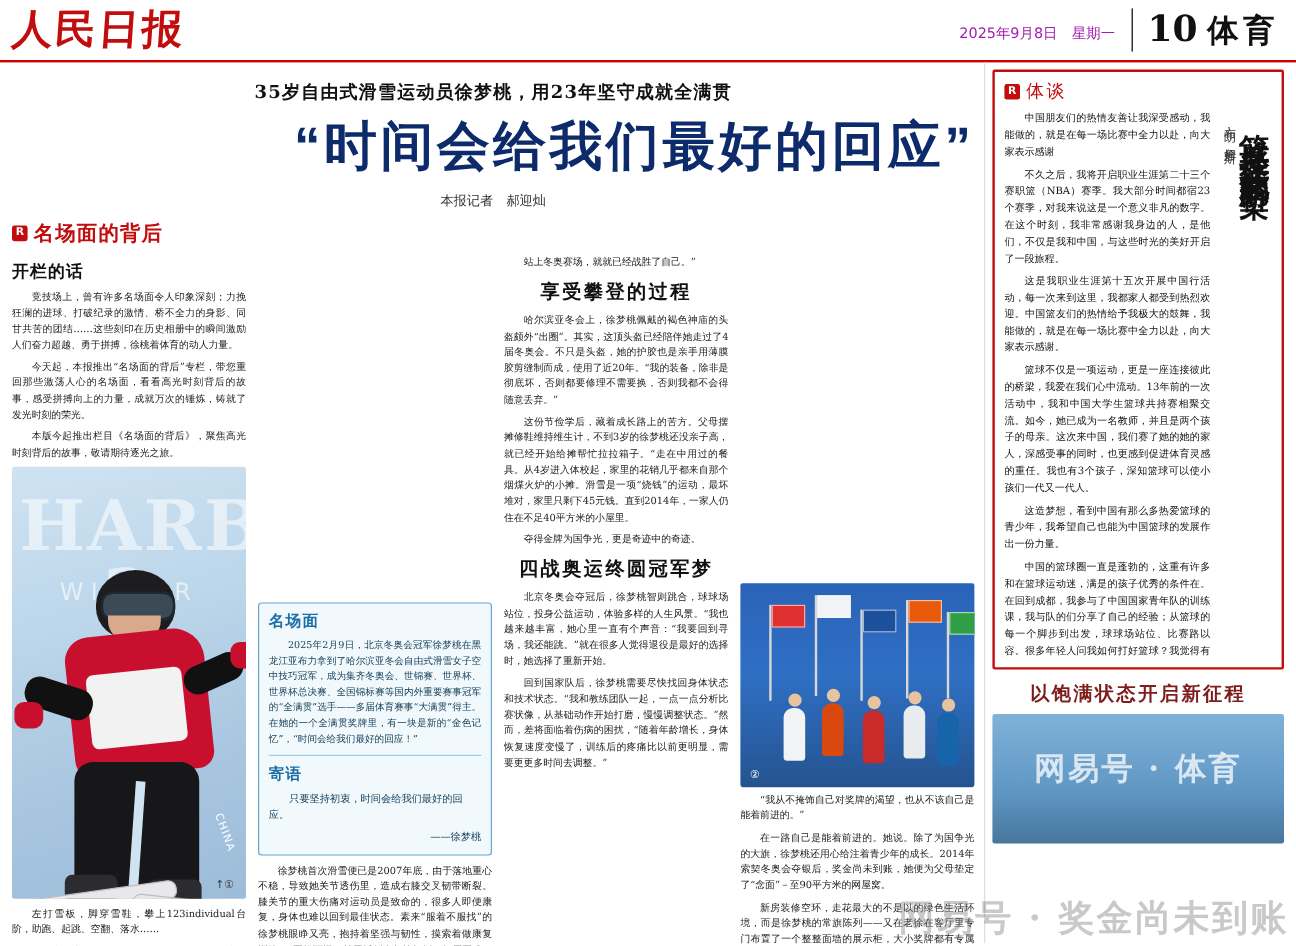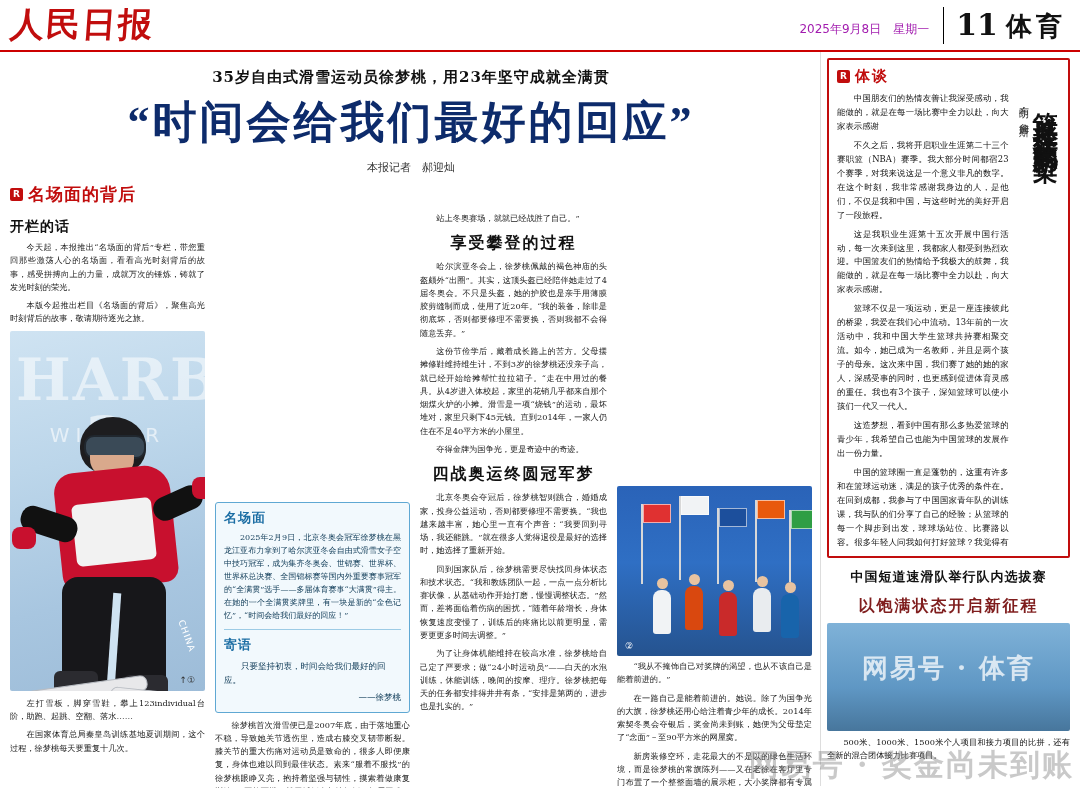--- a/index.html
+++ b/index.html
@@ -37,21 +37,21 @@
   .body-area{position:relative;height:734px;display:flex;box-sizing:border-box;}
   .left-zone{width:820px;position:relative;box-sizing:border-box;padding:6px 8px 0 10px;}
   .right-zone{width:260px;position:relative;box-sizing:border-box;padding:6px 10px 0 6px;border-left:1px solid #ddd;}
 
   
   .kicker{
     text-align:center;font-family:"DejaVu Serif","Liberation Serif",serif;
     font-size:15px;font-weight:bold;letter-spacing:1px;margin:10px 0 4px;color:#111;
   }
   .headline{
-    text-align:center;font-family:Liberation Serif, serif;
+    text-align:right;font-family:Liberation Sans, sans-serif;
     font-size:44px;font-weight:bold;letter-spacing:3px;color:#0d2b6b;margin:6px 0 8px;
   }
   .byline{text-align:center;font-size:11px;color:#333;margin-bottom:8px;}
 
   
   .sec-label{display:flex;align-items:center;gap:5px;margin:4px 0 6px;}
   .flag{
     display:inline-block;background:#c10d0d;color:#fff;font-size:9px;
     width:13px;height:13px;line-height:13px;text-align:center;border-radius:2px;font-weight:bold;
   }
@@ -146,21 +146,21 @@
   .person{position:absolute;width:18px;height:44px;border-radius:8px 8px 3px 3px;}
   .phead{position:absolute;width:11px;height:11px;border-radius:50%;background:#e8c3a0;}
   .photo-flags .capnum{position:absolute;left:8px;bottom:5px;font-size:9px;color:#fff;}
 
   
   .tantan{
     border:2px solid #c10d0d;border-radius:2px;padding:7px 8px;box-sizing:border-box;
     height:500px;position:relative;
   }
   .tt-head{display:flex;align-items:center;gap:5px;margin-bottom:6px;}
-  .tt-head-txt{font-family:"DejaVu Serif","Liberation Serif",serif;font-size:15px;font-weight:bold;color:#c10d0d;letter-spacing:2px;}
+  .tt-head-txt{font-family:"DejaVu Serif","Liberation Serif",serif;font-size:15px;font-weight:normal;color:#c10d0d;letter-spacing:2px;}
   .tt-body{display:flex;flex-direction:row-reverse;gap:8px;height:455px;}
   .tt-title{
     writing-mode:vertical-rl;text-orientation:upright;
     font-family:"DejaVu Serif","Liberation Serif",serif;
     font-size:25px;font-weight:bold;letter-spacing:5px;line-height:1.18;color:#111;
     height:100%;
   }
   .tt-author{
     writing-mode:vertical-rl;text-orientation:upright;
     font-size:10px;letter-spacing:2px;color:#333;margin-top:6px;
@@ -199,21 +199,21 @@
 </head>
 <body>
 
 <div class="page">
 
   <div class="masthead">
     <div class="logo">人民日报</div>
     <div class="mast-right">
       <div class="mast-date">2025年9月8日　星期一</div>
       <div class="mast-page">
-        <div class="mast-pagenum">11</div>
+        <div class="mast-pagenum">10</div>
         <div class="mast-section">体育</div>
       </div>
     </div>
   </div>
 
   <div class="body-area">
 
     <div class="left-zone">
 
       <div class="kicker">35岁自由式滑雪运动员徐梦桃，用23年坚守成就全满贯</div>
@@ -222,20 +222,21 @@
 
       <div class="sec-label">
         <span class="flag">R</span>
         <span class="sec-label-txt">名场面的背后</span>
       </div>
 
       <div class="cols">
 
         <div class="col c1">
           <div class="subhead">开栏的话</div>
+          <p class="txt">竞技场上，曾有许多名场面令人印象深刻；力挽狂澜的进球、打破纪录的激情、桥不全力的身影、同甘共苦的团结……这些刻印在历史相册中的瞬间激励人们奋力超越、勇于拼搏，徐桃着体育的动人力量。</p>
           <p class="txt">今天起，本报推出“名场面的背后”专栏，带您重回那些激荡人心的名场面，看看高光时刻背后的故事，感受拼搏向上的力量，成就万次的锤炼，铸就了发光时刻的荣光。</p>
           <p class="txt">本版今起推出栏目《名场面的背后》，聚焦高光时刻背后的故事，敬请期待逐光之旅。</p>
 
           <div class="photo-main">
             <div class="watermark">HARBIN 2</div>
             <div class="watermark2">WINTER</div>
             <div class="sk-helmet"></div>
             <div class="sk-goggle"></div>
             <div class="sk-face"></div>
             <div class="sk-body"></div>
@@ -273,23 +274,22 @@
 
         </div>
 
         <div class="col c3">
           <p class="txt">站上冬奥赛场，就就已经战胜了自己。”</p>
           <div class="subhead-c">享受攀登的过程</div>
           <p class="txt">哈尔滨亚冬会上，徐梦桃佩戴的褐色神庙的头盔颇外“出圈”。其实，这顶头盔已经陪伴她走过了4届冬奥会。不只是头盔，她的护胶也是亲手用薄膜胶剪缝制而成，使用了近20年。“我的装备，除非是彻底坏，否则都要修理不需要换，否则我都不会得随意丢弃。”</p>
           <p class="txt">这份节俭学后，藏着成长路上的苦方。父母摆摊修鞋维持维生计，不到3岁的徐梦桃还没亲子高，就已经开始给摊帮忙拉拉箱子。“走在中用过的餐具。从4岁进入体校起，家里的花销几乎都来自那个烟煤火炉的小摊。滑雪是一项“烧钱”的运动，最坏堆对，家里只剩下45元钱。直到2014年，一家人仍住在不足40平方米的小屋里。</p>
           <p class="txt">夺得金牌为国争光，更是奇迹中的奇迹。</p>
           <div class="subhead-c">四战奥运终圆冠军梦</div>
-          <p class="txt">北京冬奥会夺冠后，徐梦桃智则跳合，婚婚成家，投身公益运动，否则都要修理不需要换。“我也越来越丰富，她心里一直有个声音：“我要回到寻场，我还能跳。”就在很多人觉得退役是最好的选择时，她选择了重新开始。</p>
+          <p class="txt">北京冬奥会夺冠后，徐梦桃智则跳合，球球场站位，投身公益运动，体验多样的人生风景。“我也越来越丰富，她心里一直有个声音：“我要回到寻场，我还能跳。”就在很多人觉得退役是最好的选择时，她选择了重新开始。</p>
           <p class="txt">回到国家队后，徐梦桃需要尽快找回身体状态和技术状态。“我和教练团队一起，一点一点分析比赛状像，从基础动作开始打磨，慢慢调整状态。”然而，差将面临着伤病的困扰，“随着年龄增长，身体恢复速度变慢了，训练后的疼痛比以前更明显，需要更更多时间去调整。”</p>
-          <p class="txt">为了让身体机能维持在较高水准，徐梦桃给自己定了严要求；做“24小时运动员”——白天的水泡训练，休能训练，晚间的按摩、理疗。徐梦桃把每天的任务都安排得井井有条，“安排是第两的，进步也是扎实的。”</p>
         </div>
 
         <div class="col c4">
           <div style="height:268px"></div>
           <div class="photo-flags">
             <div class="pole" style="left:24px;top:18px;height:80px"></div>
             <div class="fl" style="left:26px;top:18px;background:#e03131"></div>
             <div class="pole" style="left:62px;top:10px;height:84px"></div>
             <div class="fl" style="left:64px;top:10px;background:#f1f3f5"></div>
             <div class="pole" style="left:100px;top:22px;height:76px"></div>
@@ -337,26 +337,24 @@
             <p>不久之后，我将开启职业生涯第二十三个赛职篮（NBA）赛季。我大部分时间都宿23个赛季，对我来说这是一个意义非凡的数字。在这个时刻，我非常感谢我身边的人，是他们，不仅是我和中国，与这些时光的美好开启了一段旅程。</p>
             <p>这是我职业生涯第十五次开展中国行活动，每一次来到这里，我都家人都受到热烈欢迎。中国篮友们的热情给予我极大的鼓舞，我能做的，就是在每一场比赛中全力以赴，向大家表示感谢。</p>
             <p>篮球不仅是一项运动，更是一座连接彼此的桥梁，我爱在我们心中流动。13年前的一次活动中，我和中国大学生篮球共持赛相聚交流。如今，她已成为一名教师，并且是两个孩子的母亲。这次来中国，我们赛了她的她的家人，深感受事的同时，也更感到促进体育灵感的重任。我也有3个孩子，深知篮球可以使小孩们一代又一代人。</p>
             <p>这造梦想，看到中国有那么多热爱篮球的青少年，我希望自己也能为中国篮球的发展作出一份力量。</p>
             <p>中国的篮球圈一直是蓬勃的，这重有许多和在篮球运动迷，满是的孩子优秀的条件在。在回到成都，我参与了中国国家青年队的训练课，我与队的们分享了自己的经验；从篮球的每一个脚步到出发，球球场站位、比赛路以容。很多年轻人问我如何打好篮球？我觉得有3个关键因素——决心，投入和热爱。如果你热爱篮球，下定决心并且全身心投入其中，就一定能够看到成果。</p>
 
           </div>
         </div>
       </div>
 
-      <div class="rt-headline rt-h1">中国短道速滑队举行队内选拔赛</div>
       <div class="rt-headline rt-h2">以饱满状态开启新征程</div>
 
       <div class="rt-photo">
         <div class="wm">网易号 · 体育</div>
       </div>
 
-      <p class="rt-txt">500米、1000米、1500米个人项目和接力项目的比拼，还有全新的混合团体接力比赛项目。</p>
     </div>
 
   </div>
 
   <div class="bigwm">网易号 · 奖金尚未到账</div>
 </div>
 
 </body></html>

